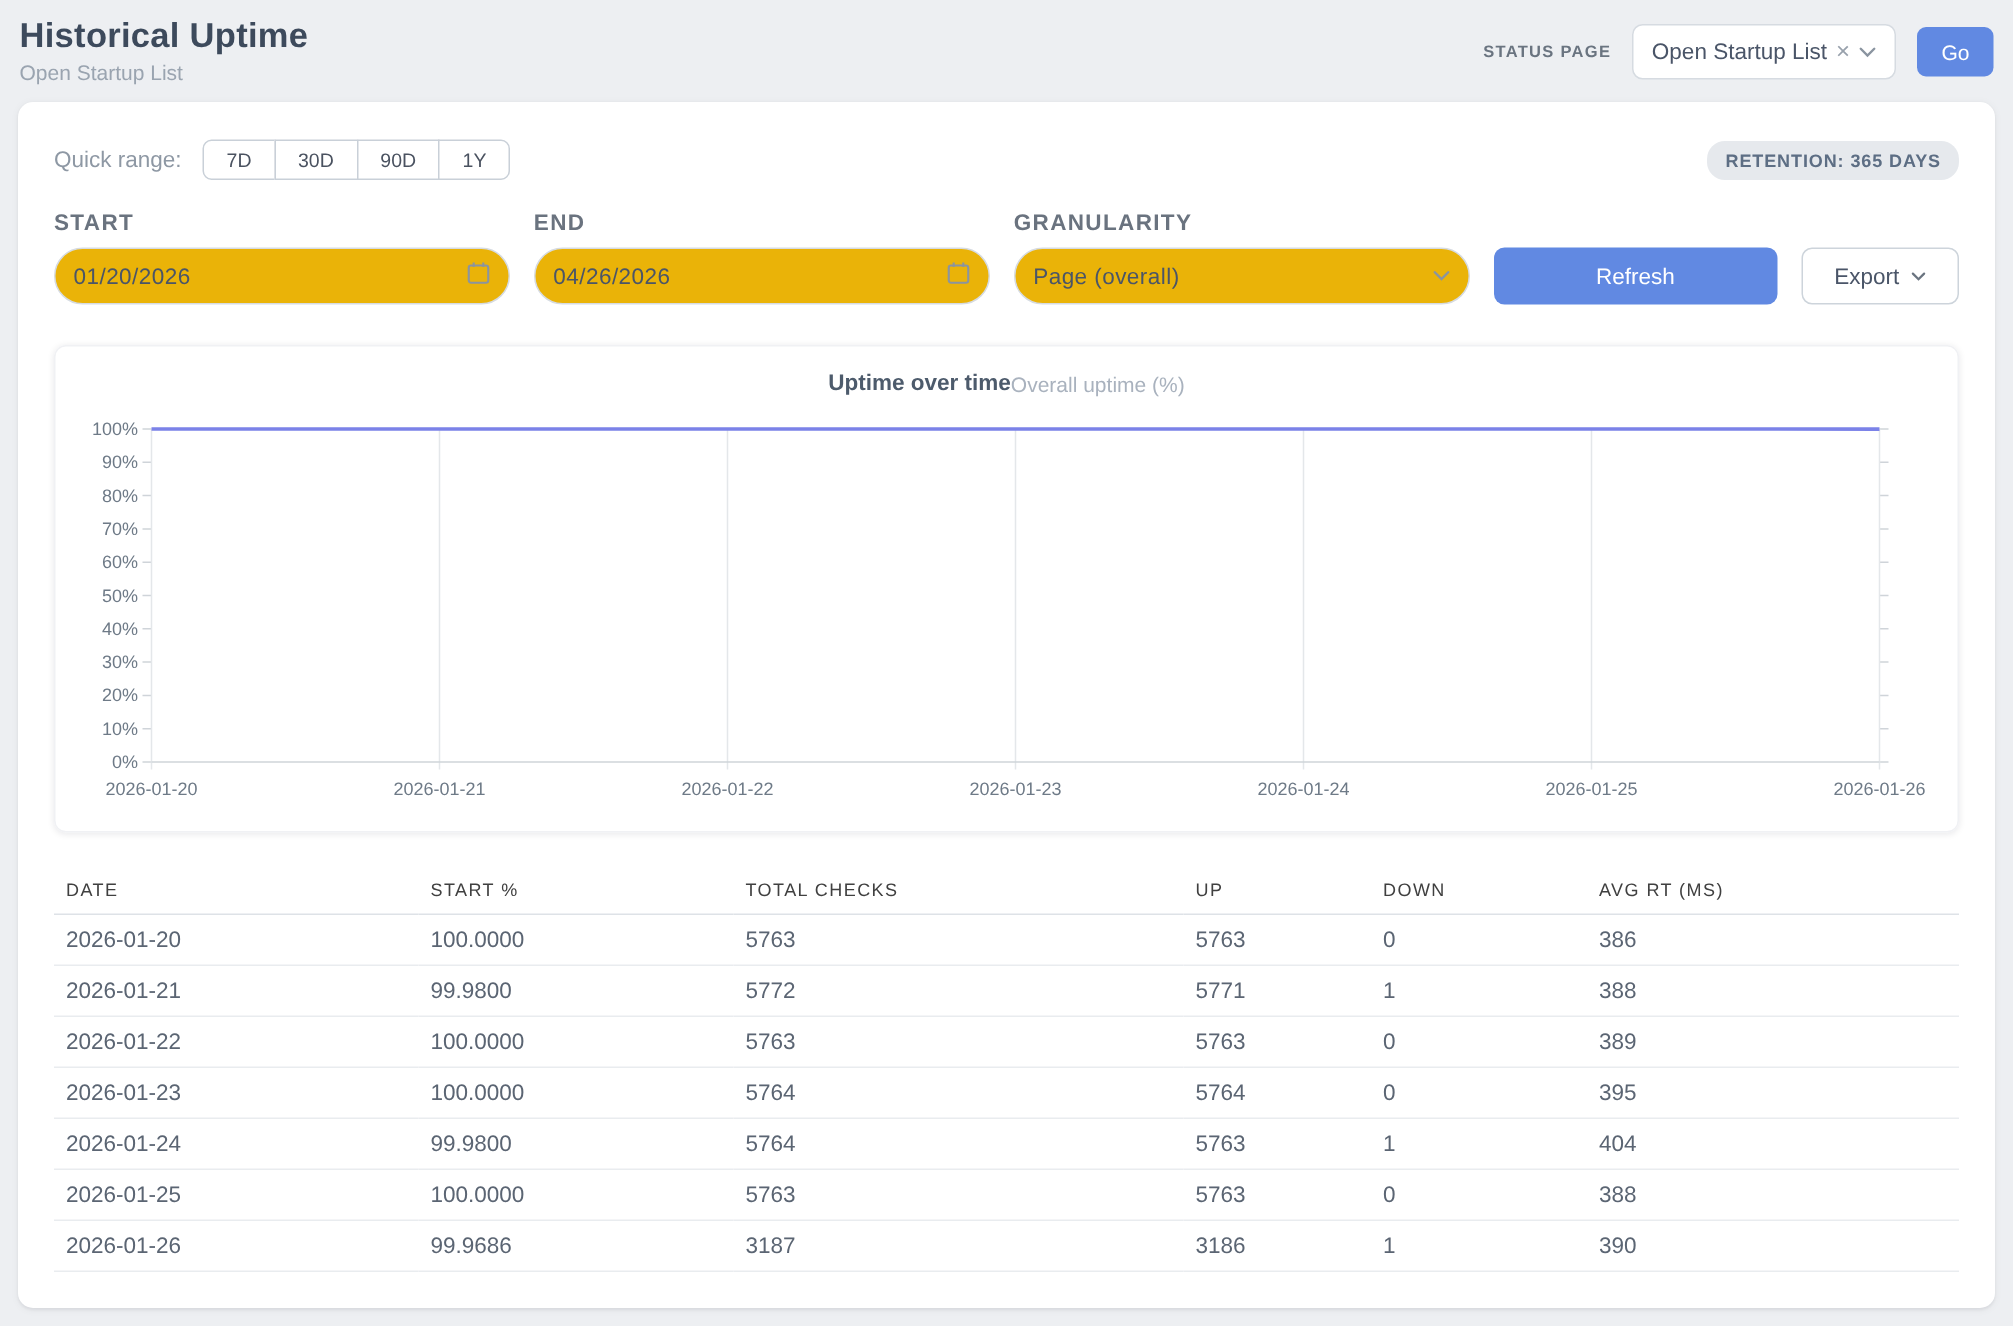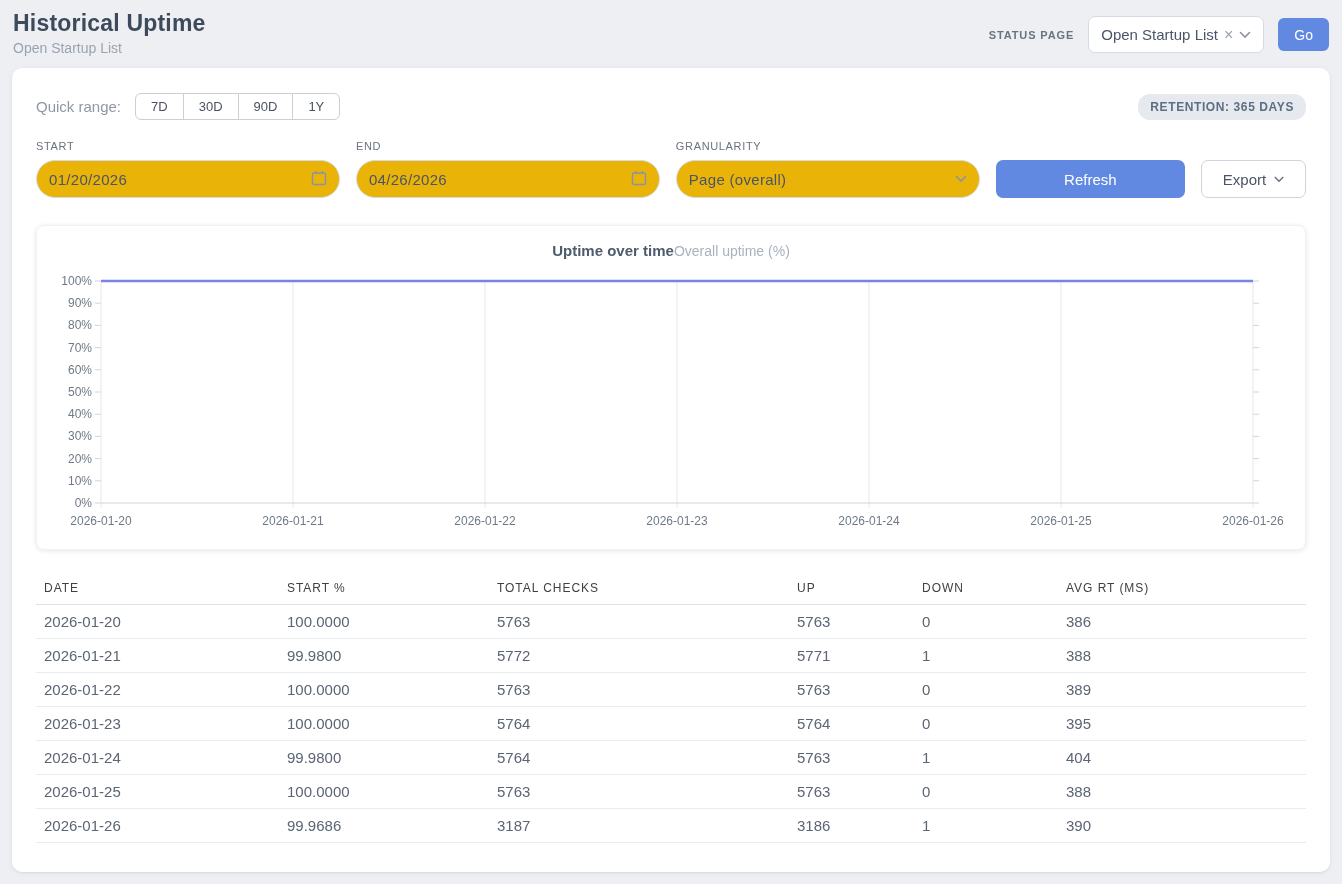--- a/index.html
+++ b/index.html
@@ -42,21 +42,21 @@
   }
   .btn-group button:first-child { border-radius:6px 0 0 6px; margin-left:0; }
   .btn-group button:last-child { border-radius:0 6px 6px 0; }
   .badge {
     margin-left:auto; background:#e6e9ed; color:#5d6e84; font-size:12px; font-weight:600;
     letter-spacing:.05em; padding:6px 12px; border-radius:12px;
   }
   
   .inputs-row { display:flex; align-items:flex-end; margin-top:20px; gap:16px; }
   .field { width:307px; }
-  .field label { display:block; font-size:11px; color:#6a737f; font-weight:400; letter-spacing:.06em; margin-bottom:8px; }
+  .field label { display:block; font-size:15px; color:#6a737f; font-weight:700; letter-spacing:.06em; margin-bottom:8px; }
   .input {
     height:38px; border:1px solid #d6dbe1; border-radius:19px; background:#eab308;
     display:flex; align-items:center; justify-content:space-between;
     padding:0 12px; font-size:15px; color:#4a5568; letter-spacing:.3px; cursor:text;
   }
   .refresh-btn { margin-left:auto; width:191px; height:38px; border-radius:7px; font-size:15px; }
   .export-btn {
     width:106px; height:38px; background:#fff; border:1px solid #cdd4db; border-radius:7px;
     color:#4a5568; font-size:15px; font-family:inherit; display:flex; align-items:center;
     justify-content:center; gap:8px; cursor:pointer;

